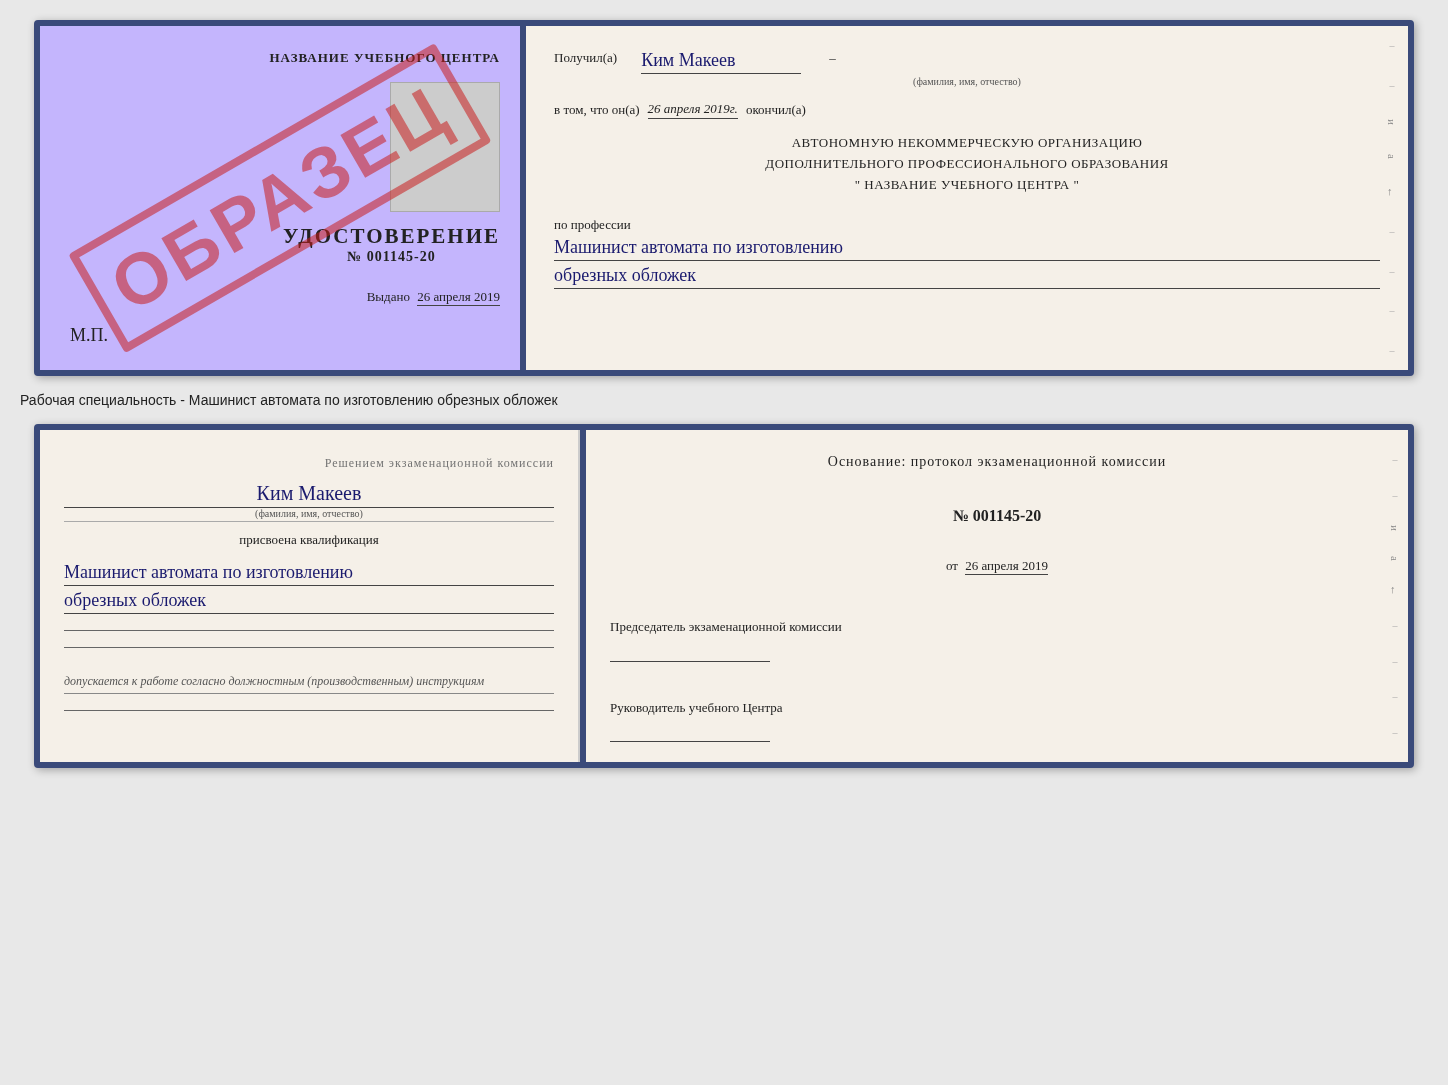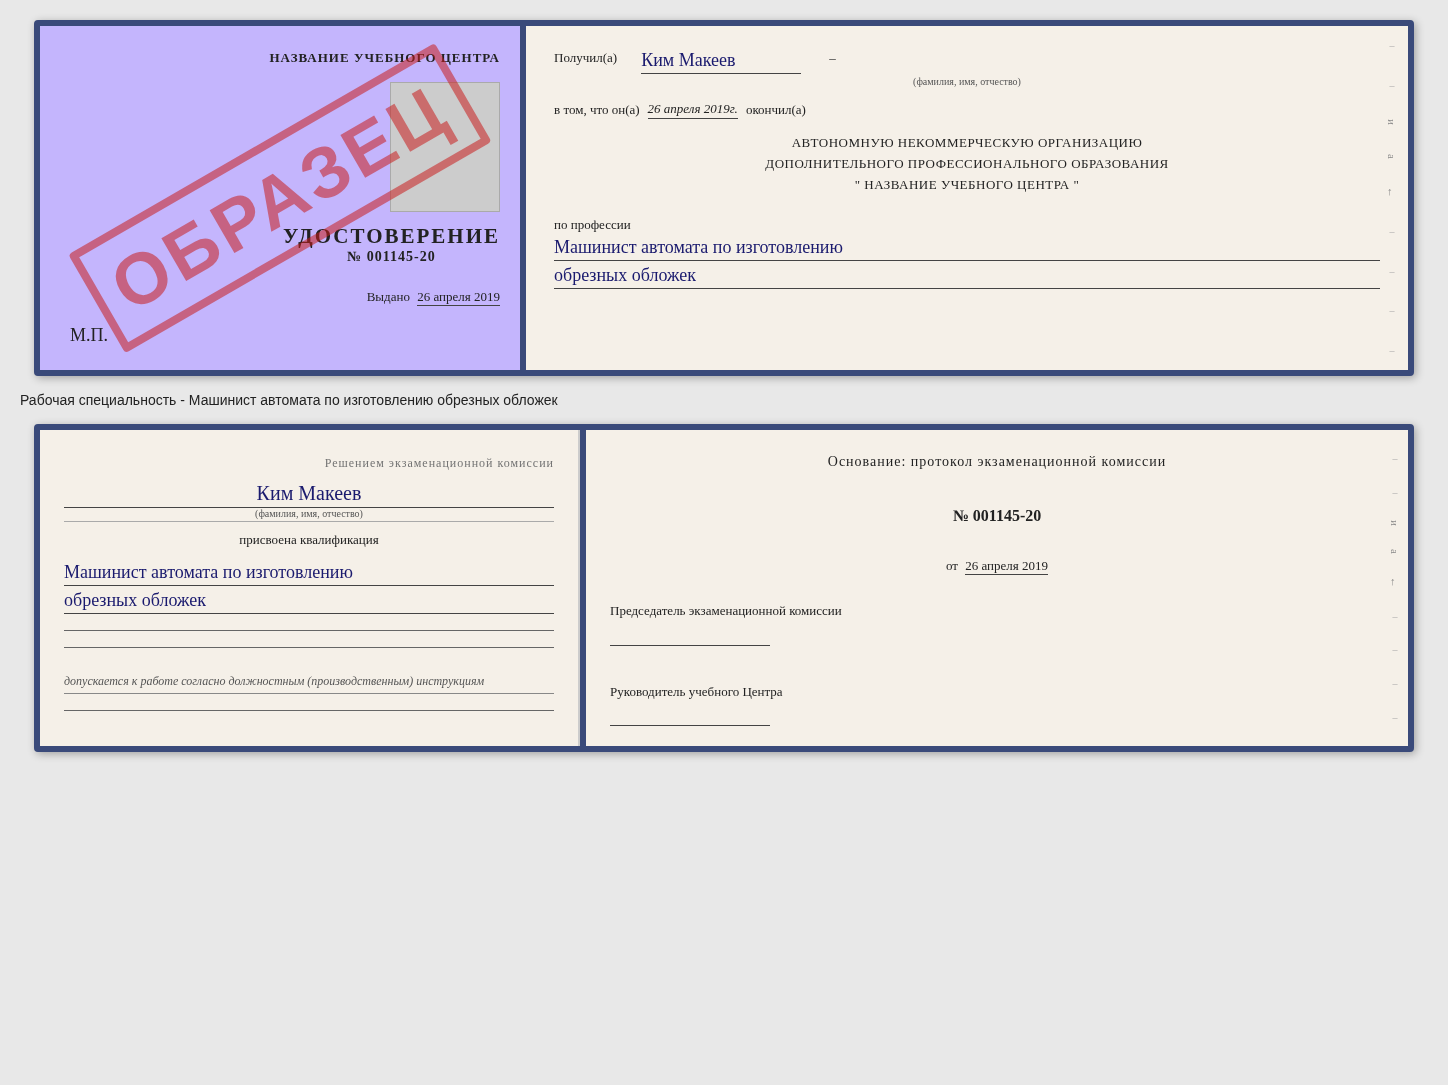--- a/index.html
+++ b/index.html
@@ -337,20 +337,21 @@
     .protocol-date {
       font-size: 13px;
       color: #222;
       text-align: center;
       margin-top: 6px;
     }
 
     .chairman-block {
       font-size: 13px;
       color: #222;
+      margin-top: 16px;
     }
 
     .chairman-title {
       font-size: 13px;
       color: #222;
       line-height: 1.5;
     }
 
     .signature-line {
       border-bottom: 1px solid #444;

